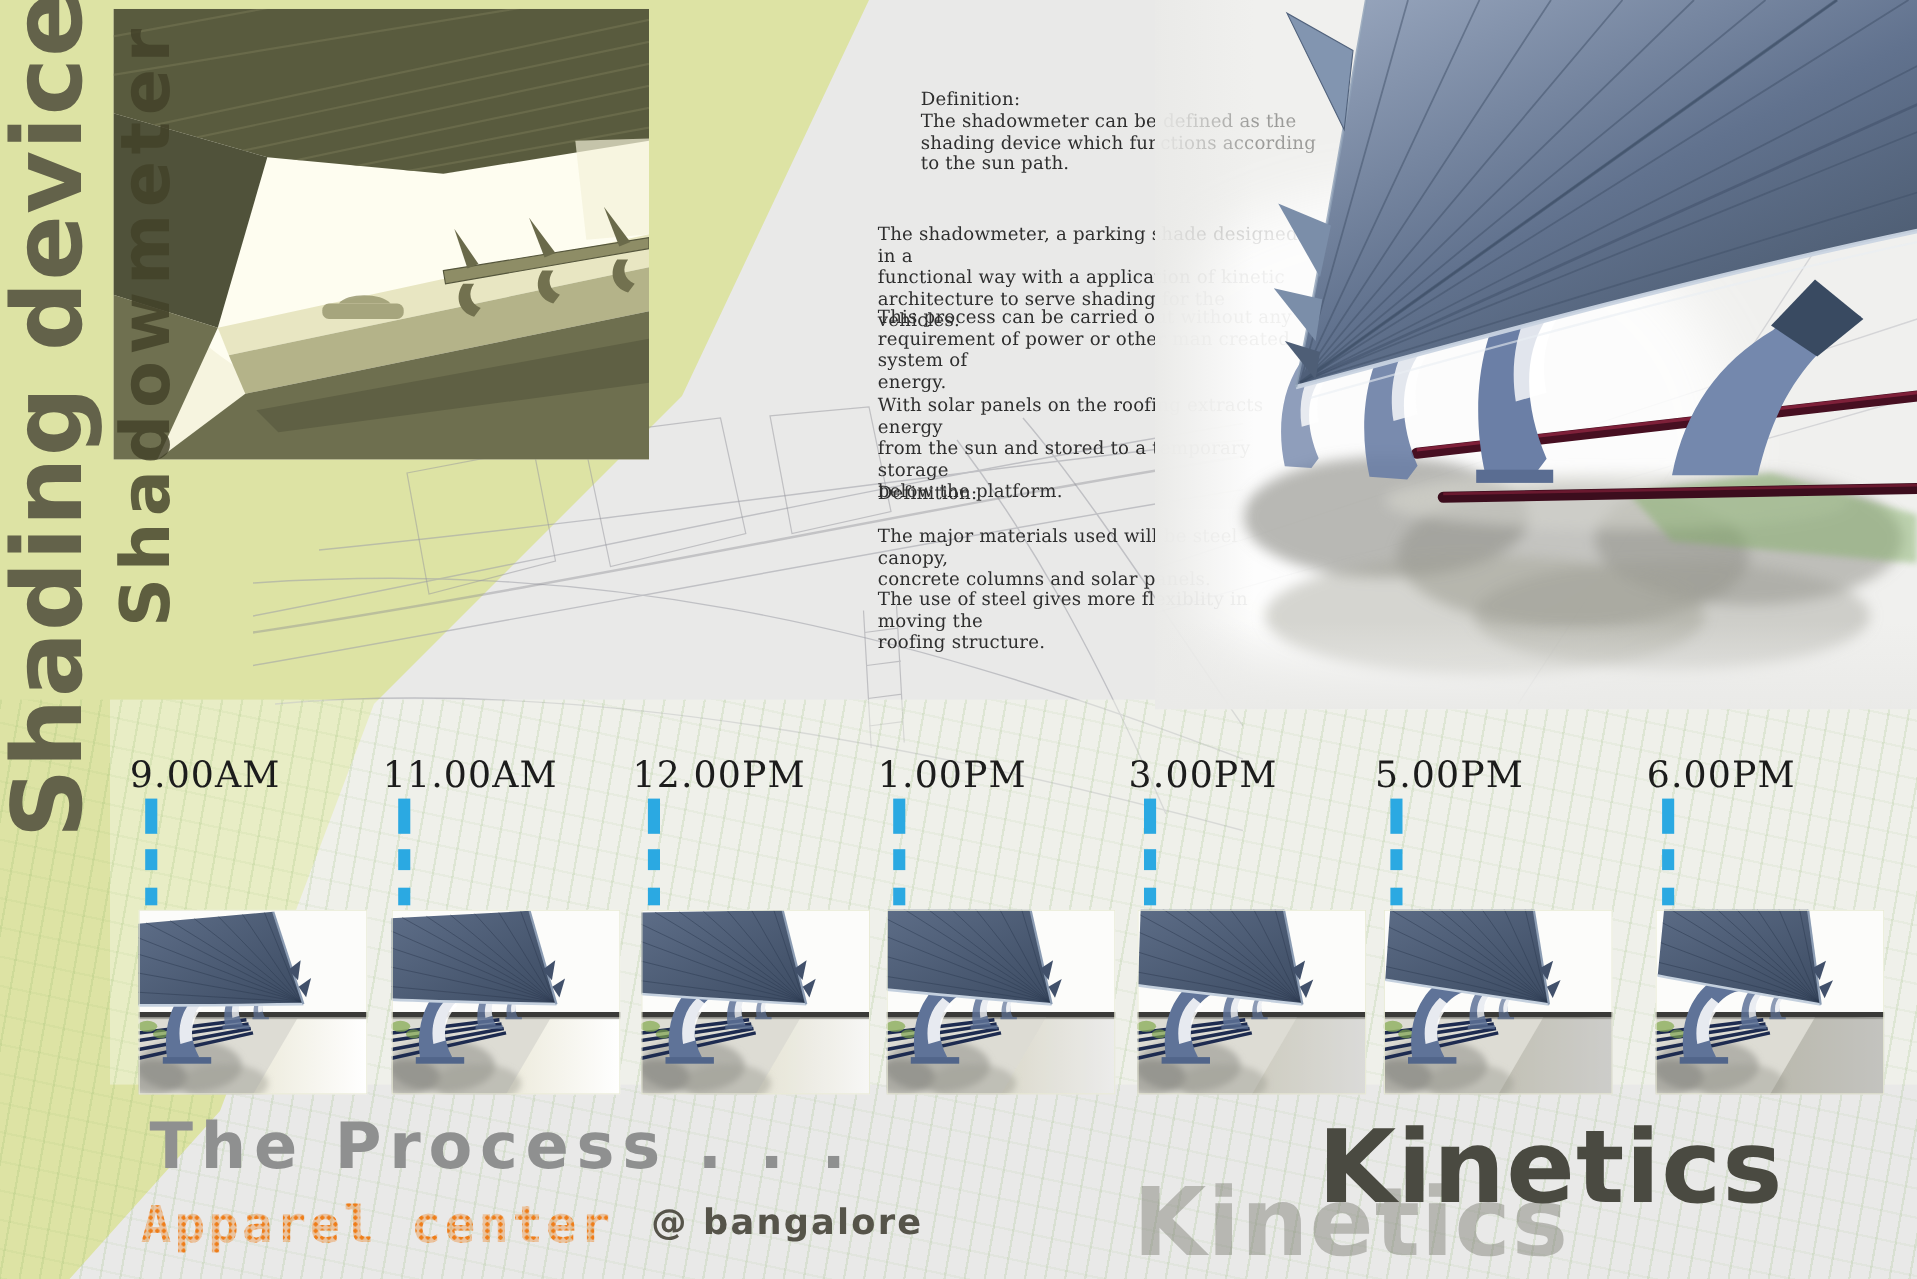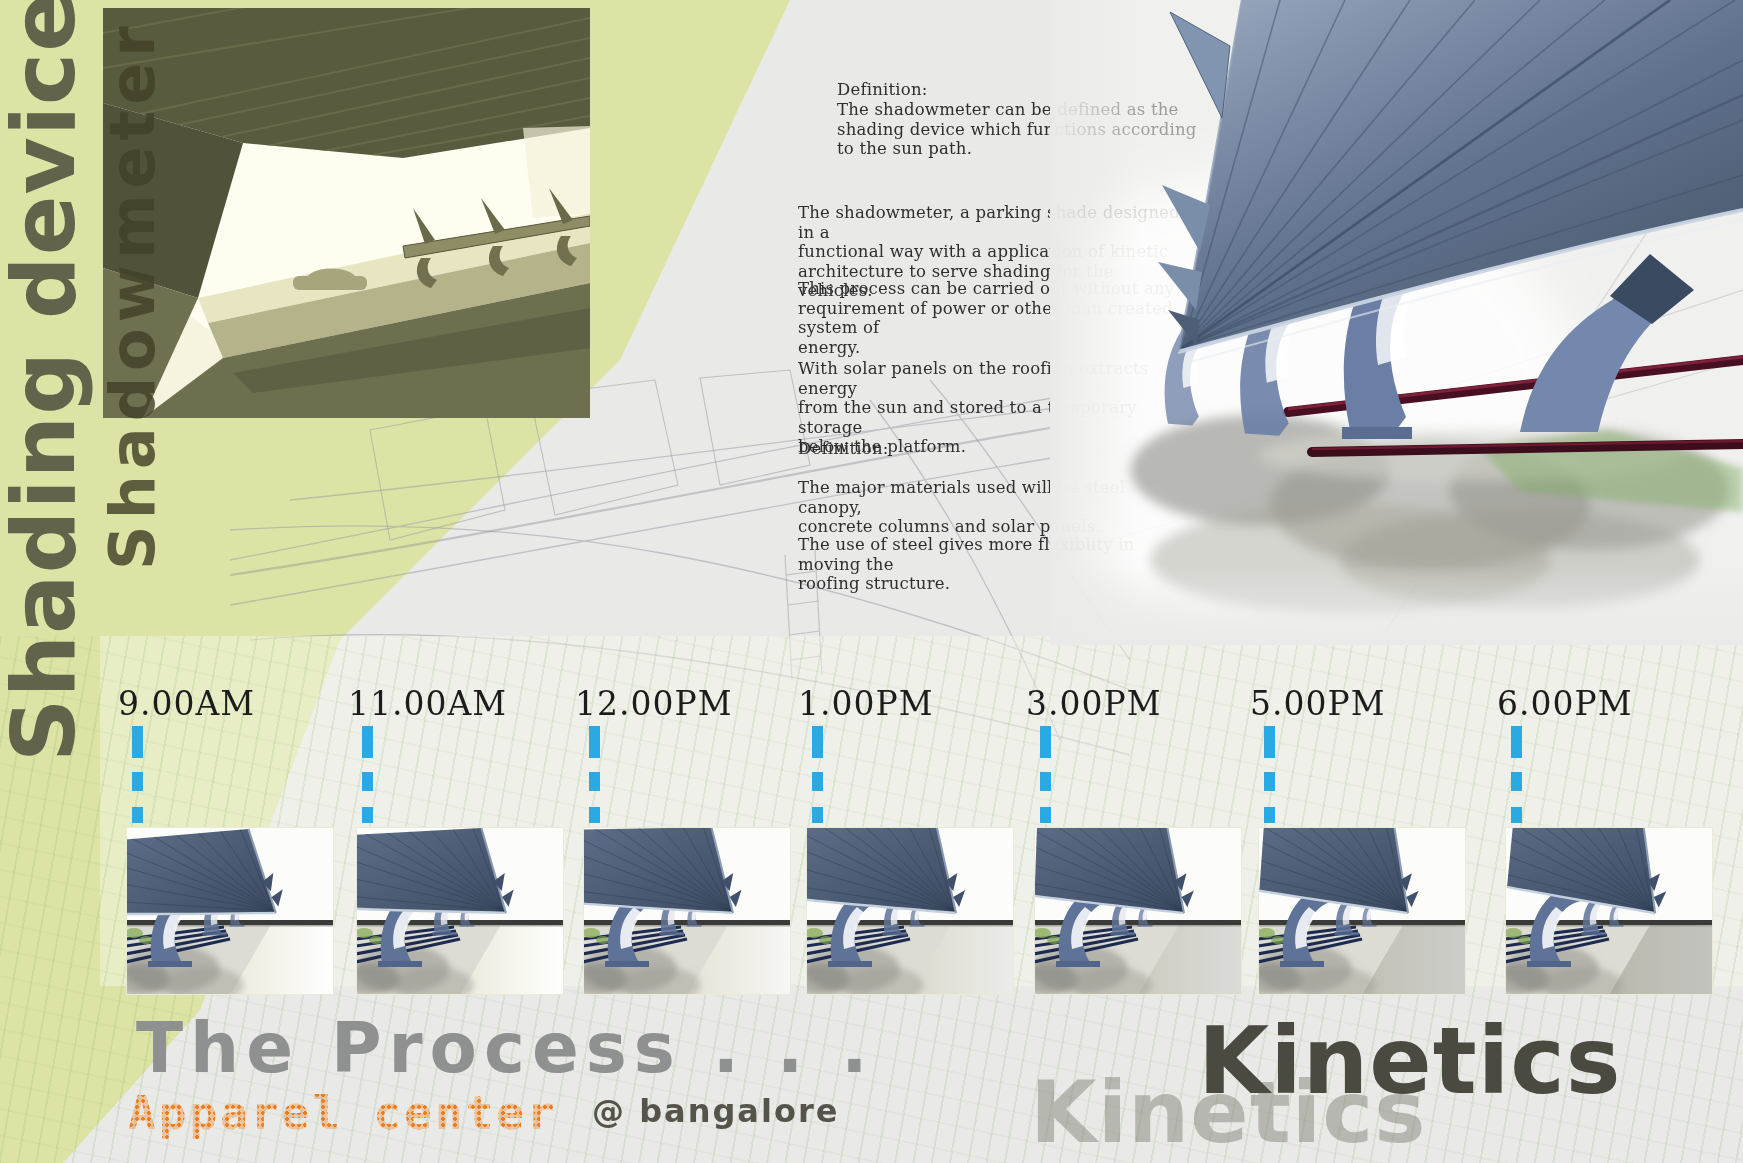--- a/index.html
+++ b/index.html
@@ -55,21 +55,21 @@
     font-size:33px;letter-spacing:1px;color:#1c1c1c;}
   .tl-tick{position:absolute;left:14px;top:42px;width:11px;height:32px;
     background:var(--timeline_blue,#2ba9e2);}
   .tl-dash{position:absolute;left:14px;width:11px;background:var(--timeline_blue,#2ba9e2);}
   .tl-dash.d1{top:88px;height:19px;}
   .tl-dash.d2{top:123px;height:16px;}
   .tl-frame{position:absolute;left:8px;top:143px;width:208px;height:168px;}
   .tl-frame svg{display:block;}
 
   
-  .footer-title{position:absolute;left:136px;top:1008px;font-size:69px;font-weight:bold;
+  .footer-title{position:absolute;left:136px;top:1008px;font-size:58px;font-weight:bold;
     letter-spacing:7px;color:var(--process_gray,#8f9090);text-align:center;}
   .footer-project{position:absolute;left:128px;top:1086px;font-size:46px;font-weight:bold;
     font-family:"DejaVu Sans Mono",monospace;letter-spacing:3px;
     color:rgba(239,125,26,.35);
     background-image:radial-gradient(circle,var(--orange,#ef7d1a) 1.7px,transparent 2.1px);
     background-size:6px 6px;-webkit-background-clip:text;background-clip:text;}
   .footer-loc{position:absolute;left:592px;top:1092px;font-size:32px;font-weight:bold;
     letter-spacing:2px;color:var(--location_dark,#56544a);}
   .kinetics-light{position:absolute;left:1030px;top:1062px;font-size:86px;font-weight:bold;
     letter-spacing:1px;color:rgba(122,122,114,.45);}

